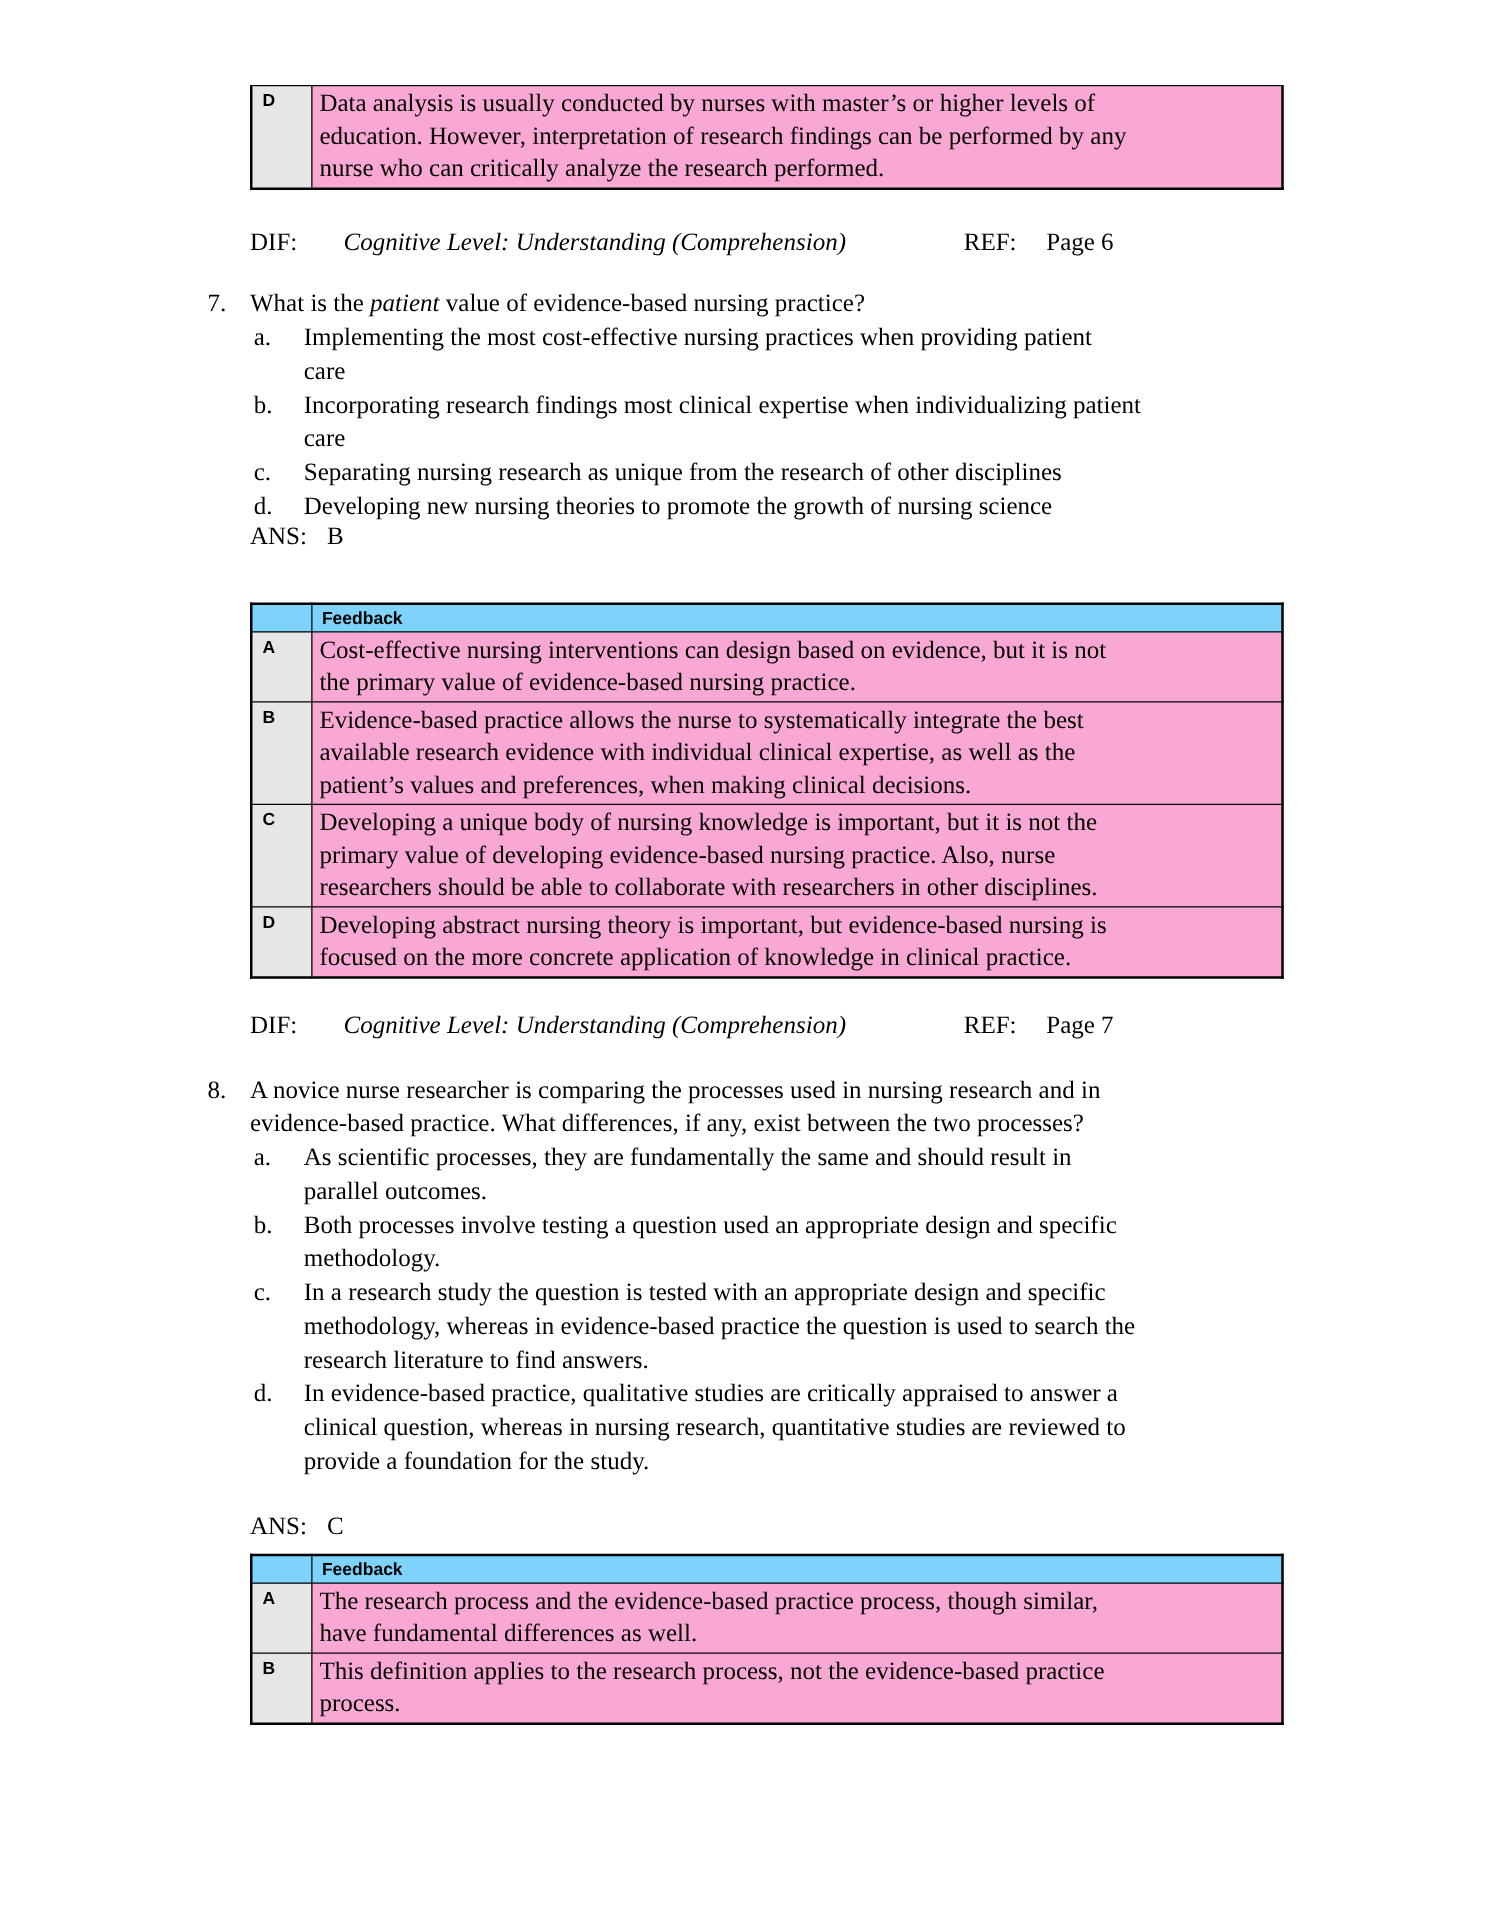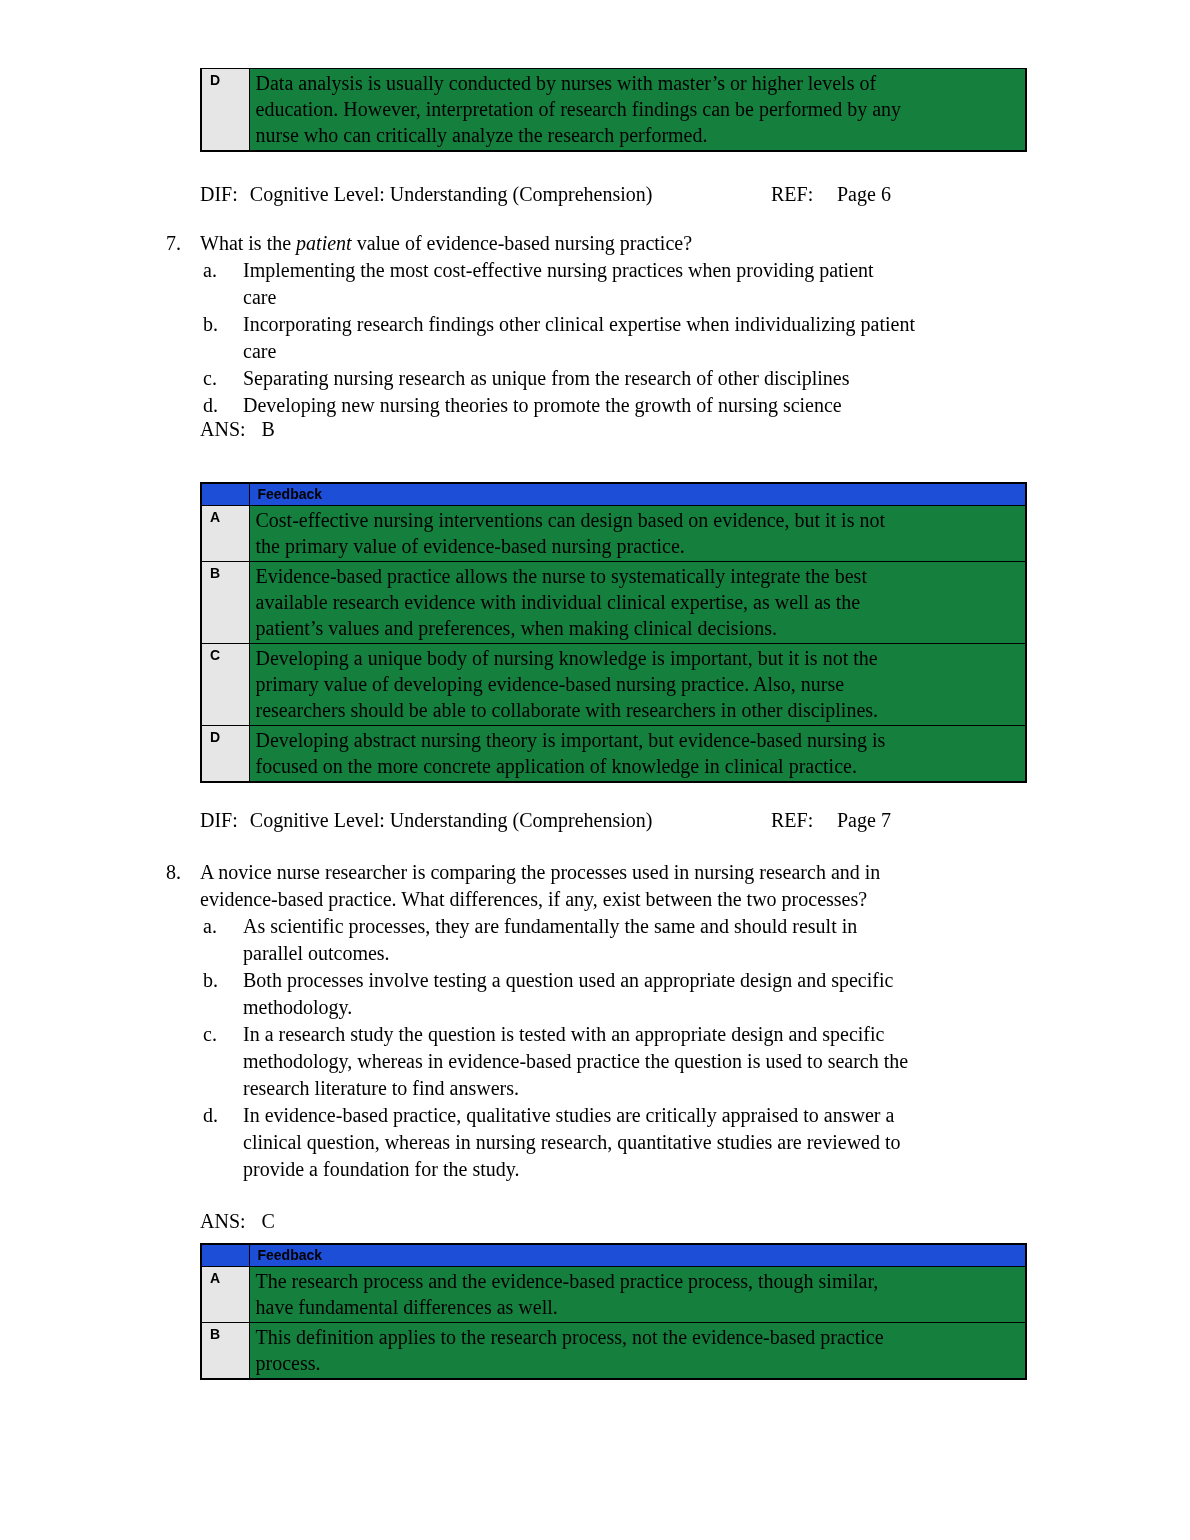--- a/index.html
+++ b/index.html
@@ -21,47 +21,47 @@
     position: absolute;
     border-collapse: collapse;
     width: 827px;
     border: 2px solid #000;
     table-layout: fixed;
   }
   table.fb-table.partial { border-top-width: 1px; }
   table.fb-table col.letter-col { width: 48px; }
   table.fb-table th, table.fb-table td { border: 1px solid #000; vertical-align: top; }
   table.fb-table th {
-    background: #1d4ed8;
+    background: #7dd3fc;
     font-family: "Liberation Sans", sans-serif;
     font-weight: bold;
     font-size: 14px;
     line-height: 19px;
     text-align: left;
     padding: 1px 6px 1px 8px;
     height: 21px;
   }
   table.fb-table td.cell-letter {
     background: #e6e6e6;
     font-family: "Liberation Sans", sans-serif;
     font-weight: bold;
     font-size: 14px;
     line-height: 19px;
     padding: 2px 2px 2px 8px;
   }
   table.fb-table td.cell-text {
-    background: #15803d;
+    background: #f9a8d4;
     padding: 1px 21px 2px 6px;
     line-height: 26px;
     white-space: pre-line;
   }
 
   
   .dif-line { position: absolute; width: 828px; white-space: nowrap; }
-  .dif-value { margin-left: 12px; }
+  .dif-value { margin-left: 37px; font-style: italic; }
   .ref-label { position: absolute; left: 571px; }
   .ref-value { position: absolute; left: 637px; }
 
   
   .question { position: absolute; width: 862px; }
   .stem-row { display: flex; }
   .qnum { width: 34px; flex: none; }
   .stem { flex: 1; white-space: pre-line; }
   .option { display: flex; padding-left: 37px; }
   .opt-letter { width: 40px; flex: none; }
@@ -104,21 +104,21 @@
       <span class="qnum">7.</span>
       <span class="stem"><span>What is the </span><i>patient</i><span> value of evidence-based nursing practice?</span></span>
     </div>
     <div class="option">
       <span class="opt-letter">a.</span>
       <span class="opt-text">Implementing the most cost-effective nursing practices when providing patient
 care</span>
     </div>
     <div class="option">
       <span class="opt-letter">b.</span>
-      <span class="opt-text">Incorporating research findings other clinical expertise when individualizing patient
+      <span class="opt-text">Incorporating research findings most clinical expertise when individualizing patient
 care</span>
     </div>
     <div class="option">
       <span class="opt-letter">c.</span>
       <span class="opt-text">Separating nursing research as unique from the research of other disciplines</span>
     </div>
     <div class="option">
       <span class="opt-letter">d.</span>
       <span class="opt-text">Developing new nursing theories to promote the growth of nursing science</span>
     </div>

